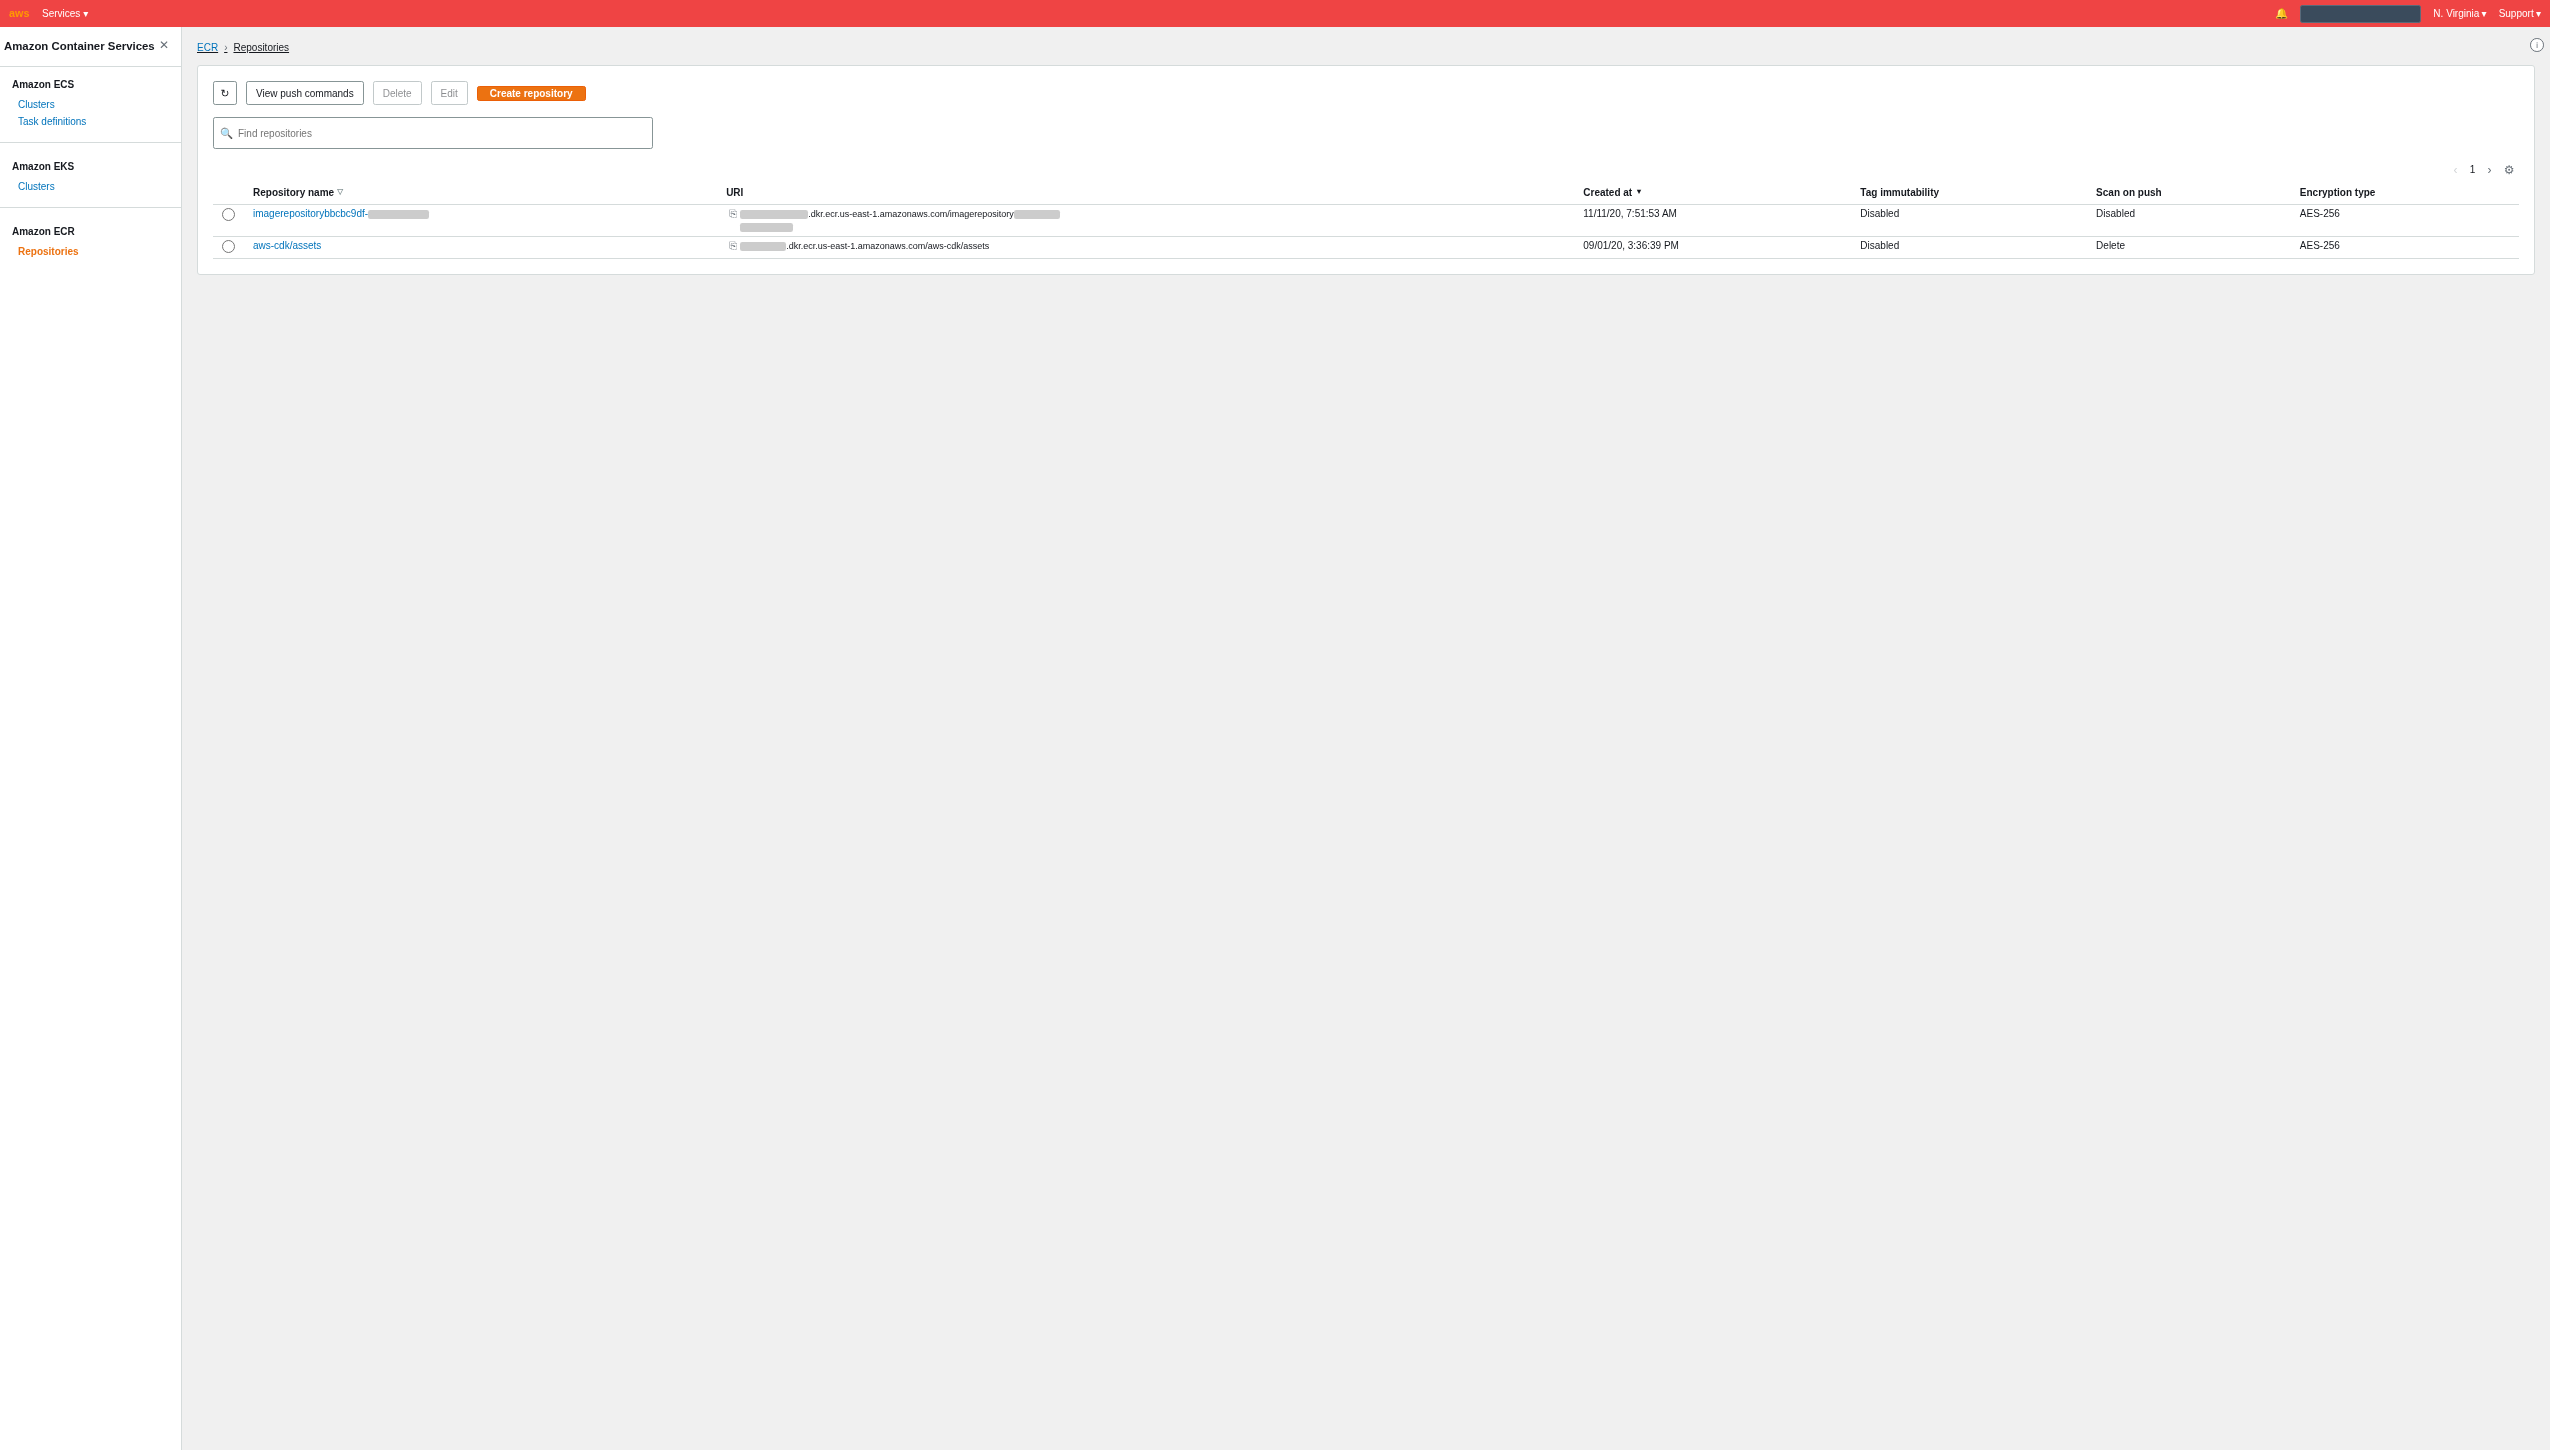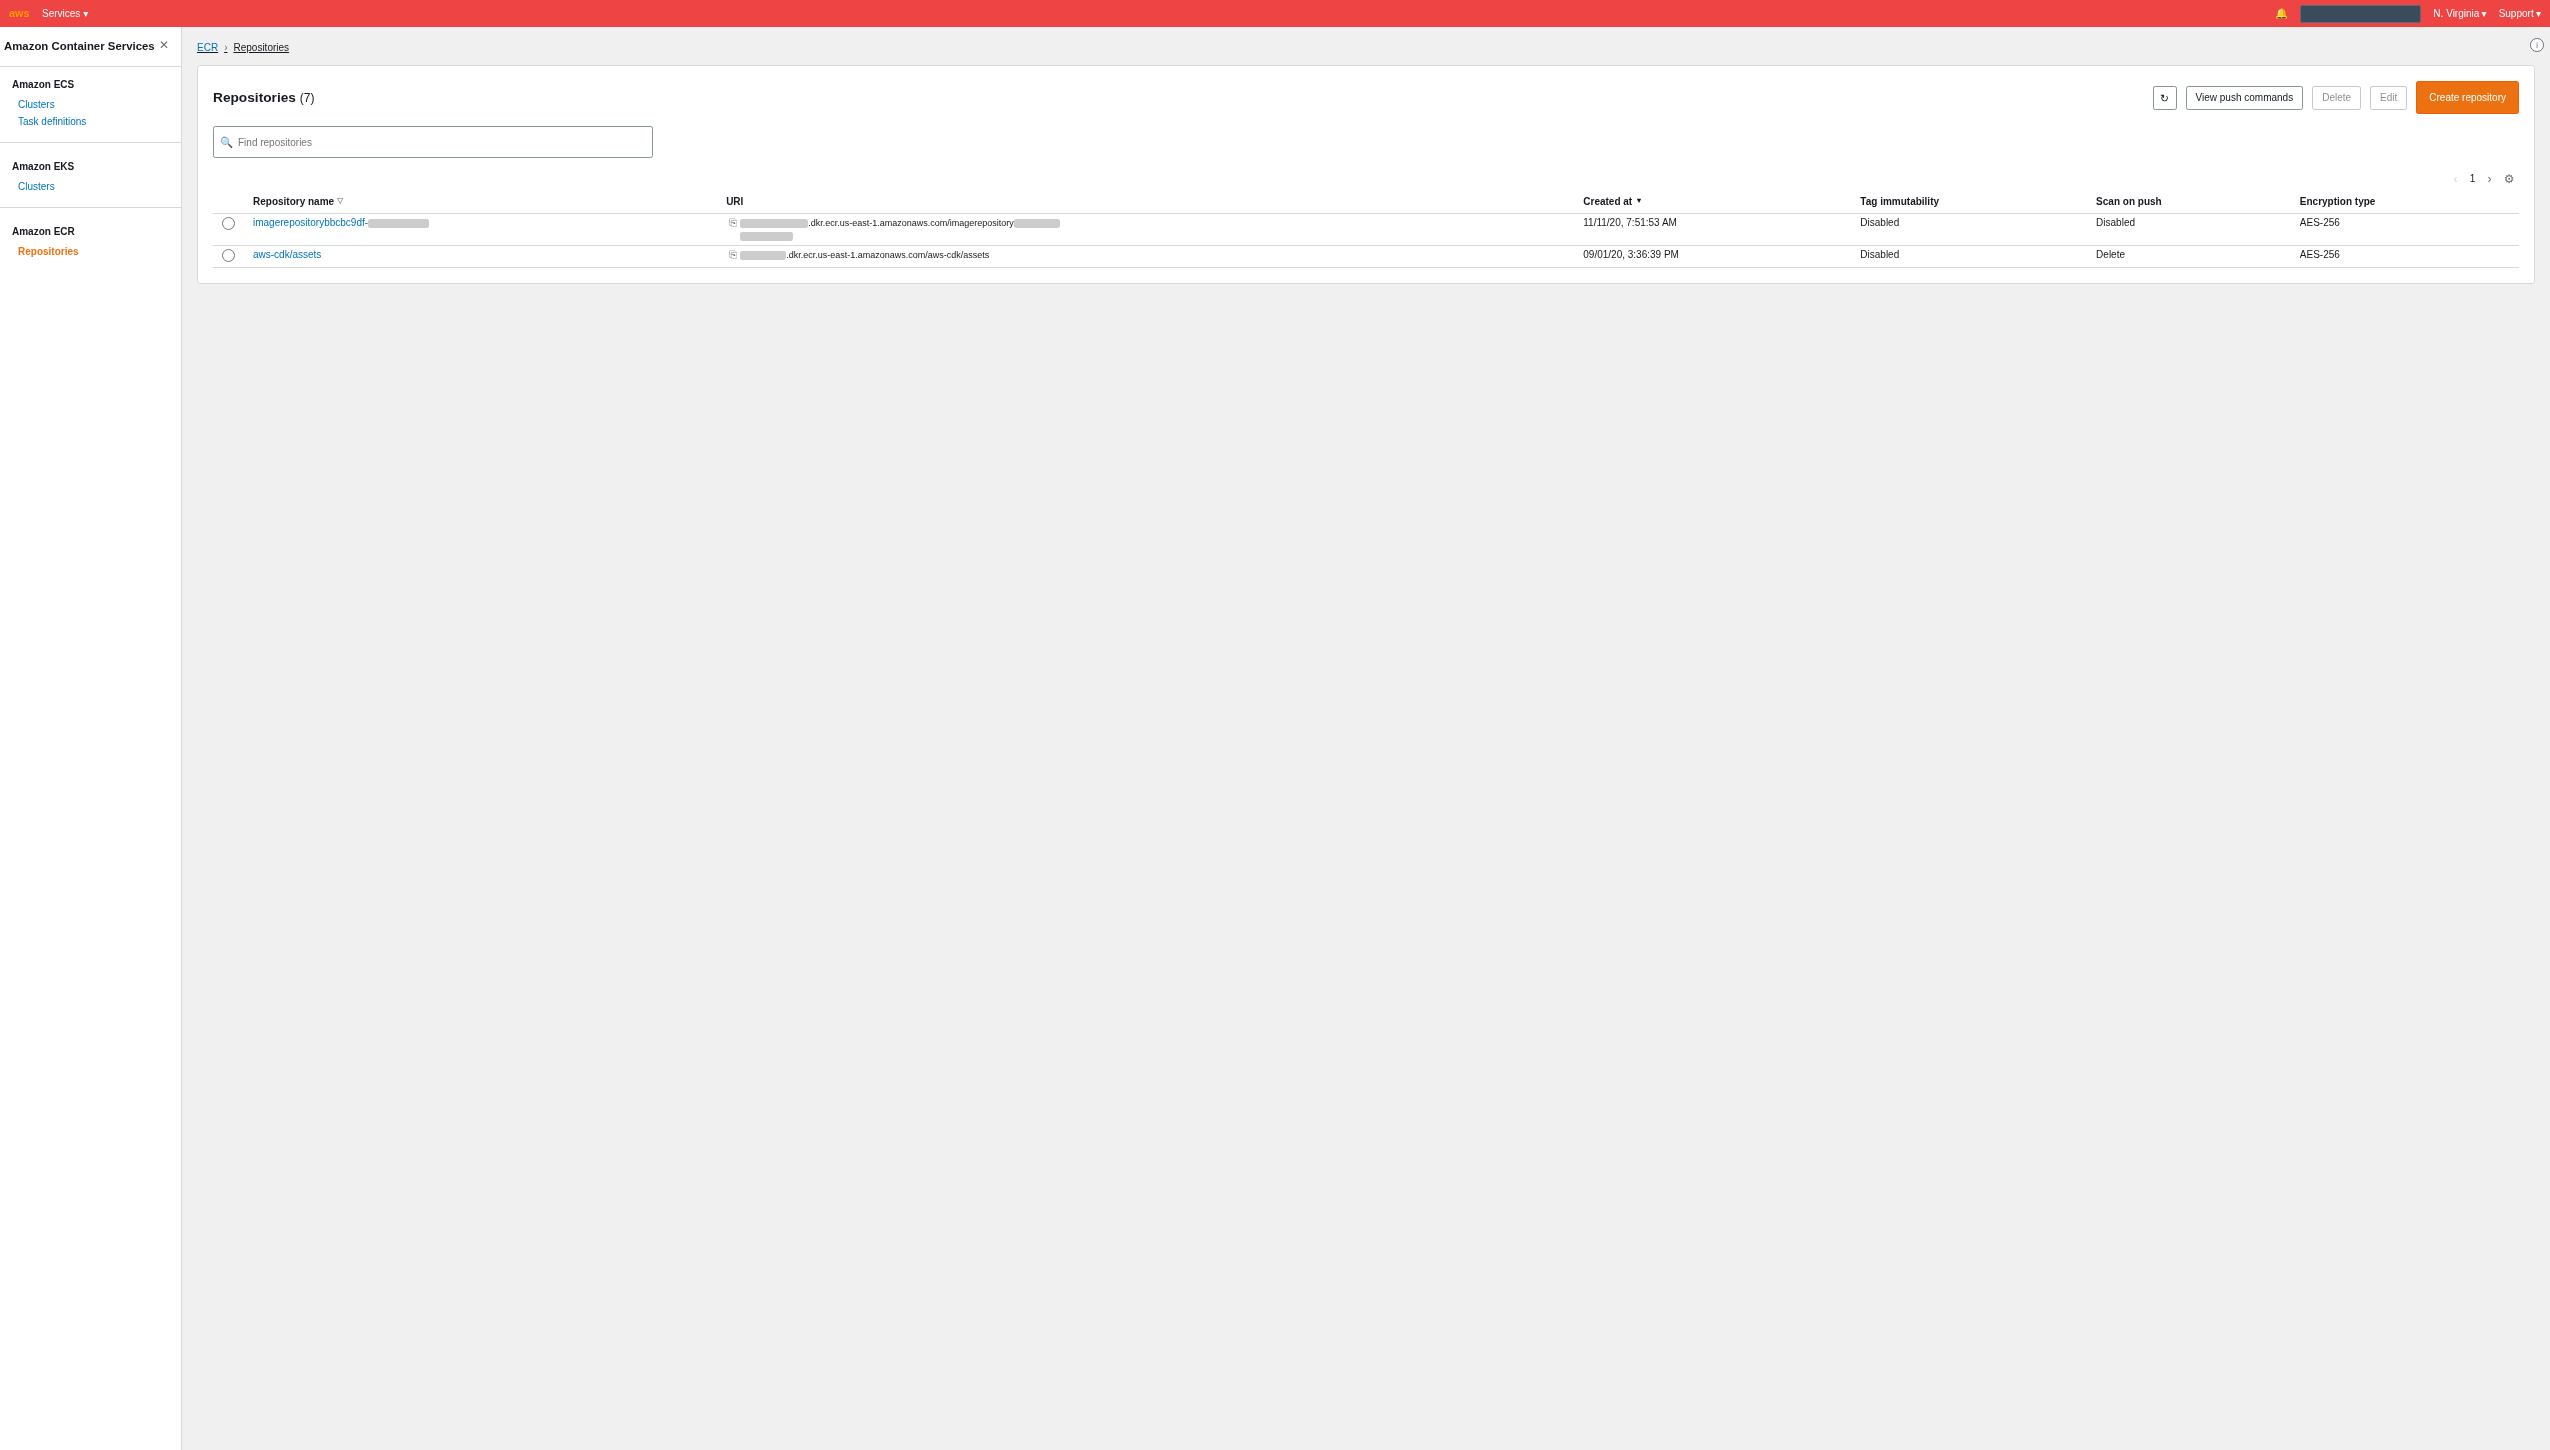--- a/index.html
+++ b/index.html
@@ -211,26 +211,26 @@
       color: #16191f;
     }
     .btn-default:disabled {
       opacity: 0.5;
       cursor: default;
     }
     .btn-primary {
       background: #ec7211;
       border: 0.8px solid #eb5f07;
       border-radius: 2.3px;
-      height: 33px;
+      height: 15px;
       padding: 0 12px;
       cursor: pointer;
       font-size: 10px;
       color: #fff;
-      font-weight: 400;
+      font-weight: 700;
     }
 
     
     .search-bar {
       position: relative;
       margin-bottom: 12px;
     }
     .search-icon-pos {
       position: absolute;
       left: 7.6px;
@@ -413,24 +413,20 @@
 
     <div class="breadcrumb">
       <a class="breadcrumb-link">ECR</a>
       <span class="breadcrumb-separator">›</span>
       <span class="breadcrumb-current">Repositories</span>
     </div>
 
     <div class="panel">
 
       <div class="panel-header">
-        <span class="panel-title">
-          <span>Repositories</span>
-          <span style="font-weight:400; font-size:12px; color:#16191f;"> (7)</span>
-        </span>
         <button class="btn-icon">↻</button>
         <button class="btn-default">View push commands</button>
         <button class="btn-default" disabled="">Delete</button>
         <button class="btn-default" disabled="">Edit</button>
         <button class="btn-primary">Create repository</button>
       </div>
 
       <div class="search-bar">
         <span class="search-icon-pos">🔍</span>
         <input class="search-input" type="text" placeholder="Find repositories" style="">

